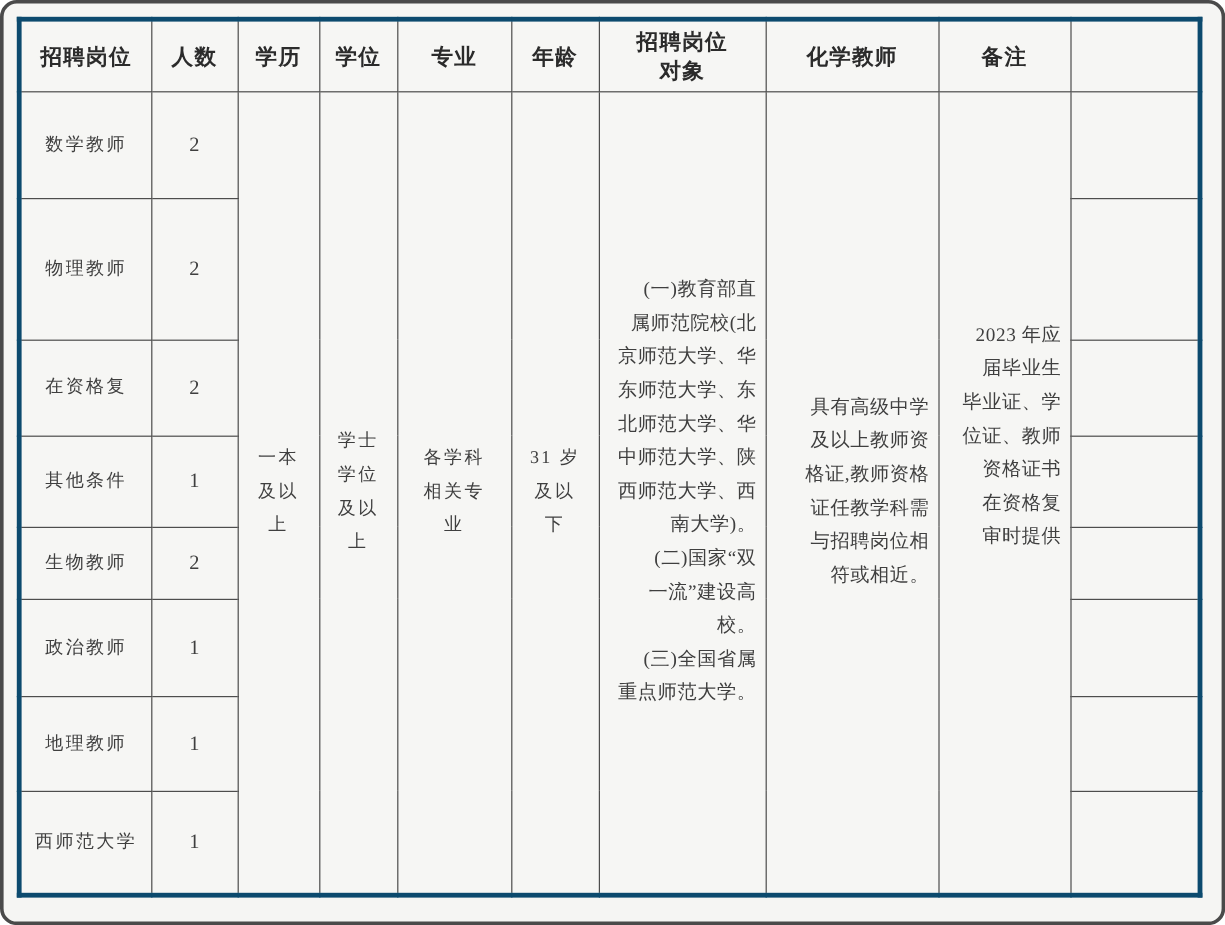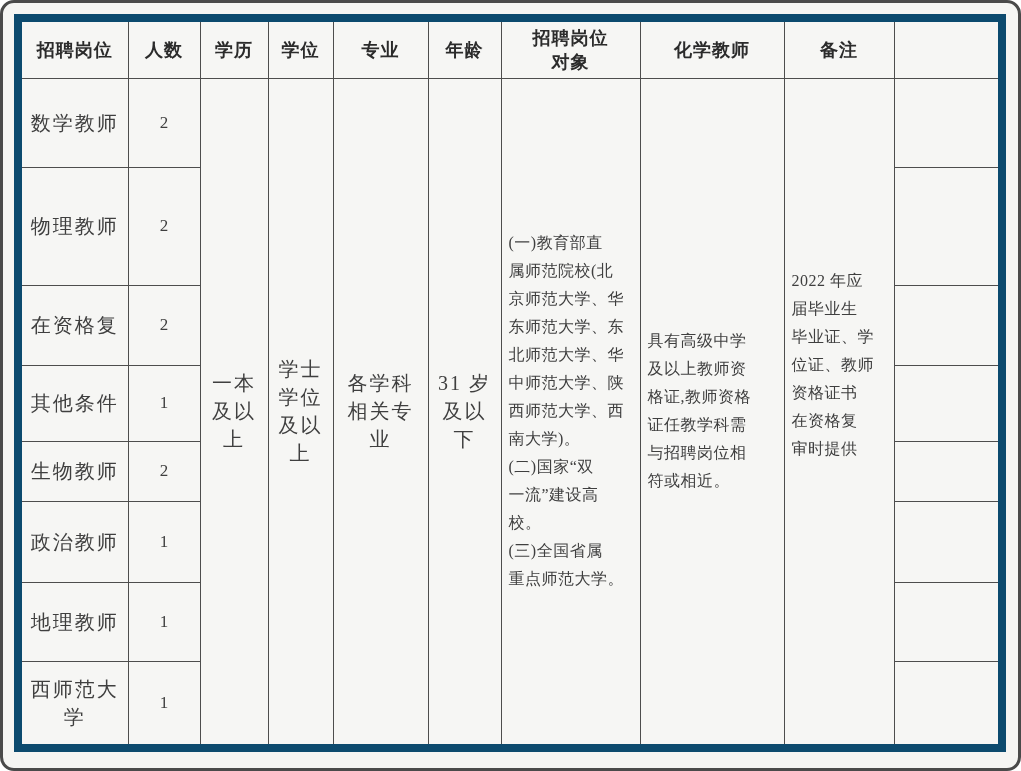--- a/index.html
+++ b/index.html
@@ -21,38 +21,38 @@
     table-layout: fixed;
     background: #f6f6f4;
   }
   .recruit th, .recruit td {
     border: 1px solid #4d4d4d;
     padding: 2px 4px;
     text-align: center;
     vertical-align: middle;
     white-space: pre-line;
     color: #3f3f3f;
-    font-size: 20px;
+    font-size: 15px;
     line-height: 28px;
     overflow: hidden;
   }
   .recruit th {
     font-family: "Liberation Sans", "DejaVu Sans", sans-serif;
     font-weight: bold;
     font-size: 18px;
     color: #2b2b2b;
     line-height: 24px;
     letter-spacing: 1px;
   }
-  .recruit { border: 8px solid #0c4a6e; }
+  .recruit { border: 4px solid #0c4a6e; }
   td.pos { letter-spacing: 2px; }
   td.num { font-size: 17px; }
   td.mini { letter-spacing: 2px; }
   td.longtext {
-    text-align: left;
+    text-align: right;
     font-size: 16px;
     line-height: 28px;
     letter-spacing: 0.5px;
     padding: 2px 7px;
   }
   td.remarks-cell { padding-bottom: 95px; }
   
   tr.h0 { height: 60px; }
   tr.r1 { height: 89px; }
   tr.r2 { height: 118px; }
@@ -122,21 +122,21 @@
 一流”建设高
 校。
 (三)全国省属
 重点师范大学。</td>
       <td class="longtext" rowspan="8">具有高级中学
 及以上教师资
 格证,教师资格
 证任教学科需
 与招聘岗位相
 符或相近。</td>
-      <td class="longtext remarks-cell" rowspan="8">2022 年应
+      <td class="longtext remarks-cell" rowspan="8">2023 年应
 届毕业生
 毕业证、学
 位证、教师
 资格证书
 在资格复
 审时提供</td>
       <td></td>
     </tr>
     <tr class="r2">
       <td class="pos">物理教师</td>

